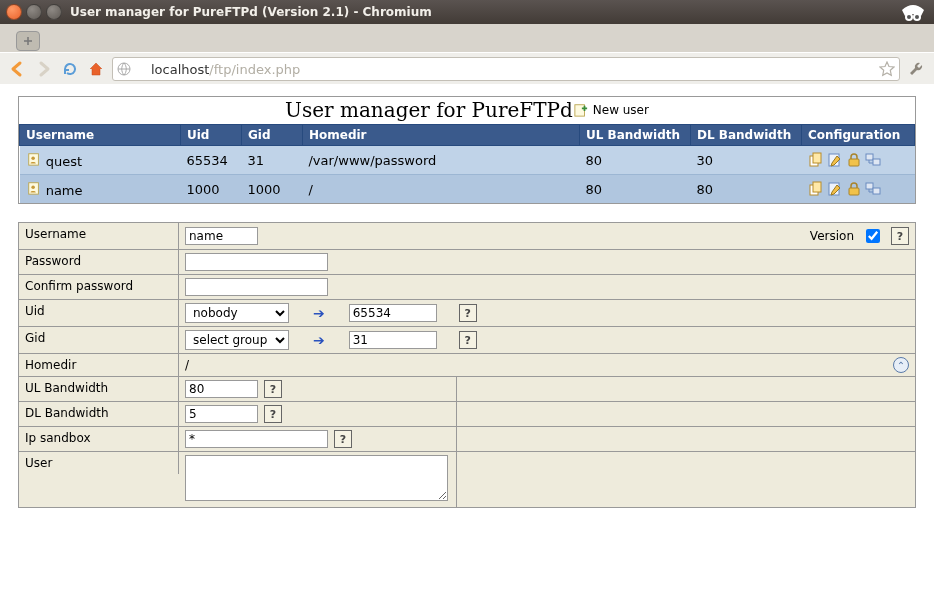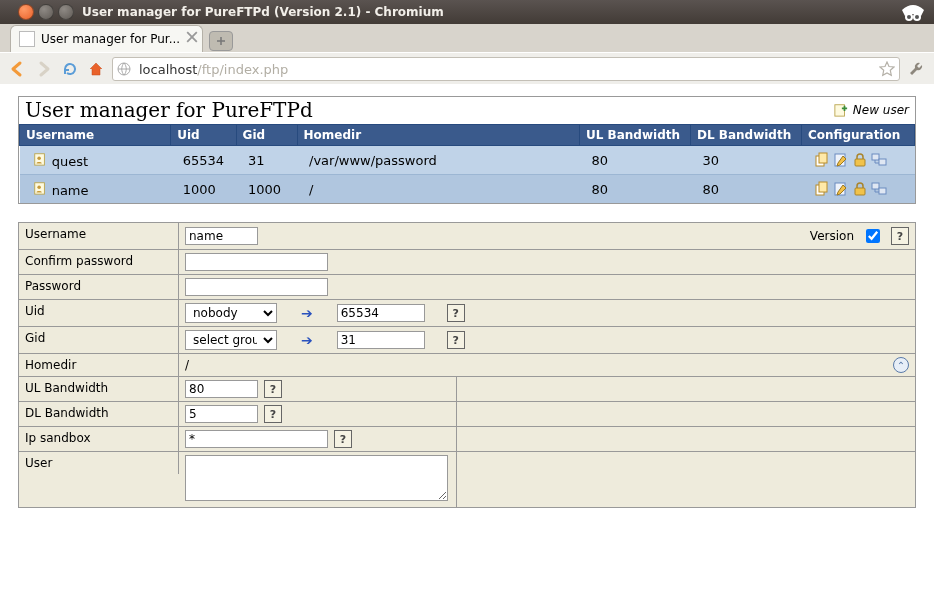--- a/index.html
+++ b/index.html
@@ -1,59 +1,59 @@
 <!DOCTYPE html>
 <html><head>
 <meta charset="utf-8">
 <style>
   html,body{margin:0;padding:0;font-family:"DejaVu Sans","Liberation Sans",Arial,sans-serif;font-size:12px;background:#3a2d25;height:598px;width:934px;overflow:hidden;}
   
-  .titlebar{height:24px;background:linear-gradient(#5a5350,#423b36);display:flex;align-items:center;color:#fff;padding:0 18px;gap:8px;}
+  .titlebar{height:24px;background:linear-gradient(#5a5350,#423b36);display:flex;align-items:center;color:#fff;padding:0 6px;gap:8px;}
   .win-btns{display:flex;gap:4px;}
   .win-btn{width:14px;height:14px;border-radius:50%;border:1px solid rgba(0,0,0,.4);}
   .win-close{background:radial-gradient(circle at 35% 30%,#ff9a66,#e9622b);}
   .win-min,.win-max{background:radial-gradient(circle at 35% 30%,#8f8a85,#5f5a55);}
   .titlebar-title{font-weight:bold;font-size:12px;color:#f2efe9;}
   
   .tabstrip{height:28px;background:#d8d4cc;display:flex;align-items:flex-end;padding-left:10px;position:relative;}
   .tab{background:#f7f7f3;border:1px solid #b5b1a8;border-bottom:none;border-top-left-radius:6px;border-top-right-radius:6px;padding:4px 22px 4px 8px;display:flex;align-items:center;gap:6px;position:relative;height:18px;}
   .tab-close{position:absolute;right:4px;top:5px;width:12px;height:12px;color:#888;}
   .newtab{width:22px;height:18px;background:#bfbbb1;border:1px solid #999;border-radius:4px;margin-left:6px;display:flex;align-items:center;justify-content:center;color:#666;margin-bottom:1px;}
   .incognito{position:absolute;right:6px;top:-22px;}
   
   .toolbar{height:32px;background:#efeeea;border-top:1px solid #fff;border-bottom:1px solid #c8c3b9;display:flex;align-items:center;gap:6px;padding:0 8px;}
   .nav-icon{width:20px;height:20px;display:flex;align-items:center;justify-content:center;}
-  .urlbar{flex:1;display:flex;align-items:center;border:1px solid #c3bfb6;border-radius:3px;background:#fff;height:22px;padding:0 4px;gap:8px;}
+  .urlbar{flex:1;display:flex;align-items:center;border:1px solid #c3bfb6;border-radius:3px;background:#fff;height:22px;padding:0 4px;gap:20px;}
   .urlbar-text{flex:1;color:#333;font-size:13px;}
   .urlbar-text .faded{color:#b2aea4;}
   
   .page{position:absolute;top:84px;left:0;right:0;bottom:0;background:#fff;padding:12px 18px;}
   .panel{border:1px solid #999;}
-  .panel-hdr{display:flex;align-items:center;justify-content:space-between;padding:1px 6px 2px 6px;}
+  .panel-hdr{display:flex;align-items:center;justify-content:center;padding:1px 6px 2px 6px;}
   .page-title{font-size:20px;font-family:"DejaVu Serif",Georgia,serif;}
-  .newuser{display:flex;align-items:center;gap:4px;color:#000;font-style:italic;}
+  .newuser{display:flex;align-items:center;gap:4px;color:#000;}
   .user-table{width:100%;border-collapse:collapse;}
   .user-table th{background:#3a5a8c;color:#fff;font-weight:bold;text-align:left;padding:3px 6px;border:1px solid #274a7e;font-size:12px;}
-  .user-table td{padding:5px 12px;border-top:1px solid #9cb6d3;font-size:13px;}
+  .user-table td{padding:5px 6px;border-top:1px solid #9cb6d3;font-size:13px;}
   tbody tr{background:#c0d3e8;}
   tbody tr:nth-child(odd){background:#c0d3e8;}
   tbody tr:nth-child(even){background:#b0c6df;}
   .cfg-icons{display:flex;gap:3px;align-items:center;}
   .ico{width:16px;height:16px;display:inline-flex;align-items:center;justify-content:center;}
   
   .form-panel{border:1px solid #999;margin-top:18px;background:#eeebdc;}
   .form-row{display:flex;border-bottom:1px solid #999;}
   .form-row:last-child{border-bottom:none;}
   .form-label{width:160px;padding:4px 6px;border-right:1px solid #999;box-sizing:border-box;}
   .form-cell{flex:1;padding:3px 6px;display:flex;align-items:center;gap:22px;}
   .form-cell.split{padding:0;}
   .split-left{width:278px;border-right:1px solid #999;padding:3px 6px;display:flex;align-items:center;gap:6px;box-sizing:border-box;}
   .split-right{flex:1;padding:3px 6px;display:flex;align-items:center;gap:6px;justify-content:flex-end;}
   input[type=text],input[type=password],textarea,select{font:inherit;border:1px solid #999;background:#fff;padding:1px 3px;}
-  .in-short{width:92px;}
+  .in-short{width:104px;}
   .in-tiny{width:65px;}
   .in-med{width:135px;}
   .in-name{width:65px;}
   .in-uidgid{width:80px;}
   .help{width:16px;height:16px;border:1px solid #666;display:inline-flex;align-items:center;justify-content:center;color:#444;font-weight:bold;font-size:11px;background:#f5f2e3;}
   .arrow-r{color:#2a52be;font-size:14px;margin:0 2px;}
   .save-row{padding:6px;display:flex;justify-content:flex-end;border-top:1px solid #999;}
   .save-btn{border:1px solid #888;background:#f1efe2;padding:2px 10px;}
   .circle-up{width:14px;height:14px;border:1px solid #5a7aa8;border-radius:50%;display:inline-flex;align-items:center;justify-content:center;color:#5a7aa8;font-size:10px;background:#e7eef7;}
   .chk{width:14px;height:14px;}
@@ -70,29 +70,20 @@
 <div class="titlebar">
   <div class="win-btns">
     <div class="win-btn win-close"></div>
     <div class="win-btn win-min"></div>
     <div class="win-btn win-max"></div>
   </div>
   <span class="titlebar-title">User manager for PureFTPd (Version 2.1) - Chromium</span>
 </div>
 
 <div class="tabstrip">
-  <div class="tab">
-    <span class="page-icon"></span>
-    <span>User manager for Pur...</span>
-    <span class="tab-close">
-      <svg viewBox="0 0 10 10">
-          <path d="M1 1 L9 9 M9 1 L1 9" stroke="#999" stroke-width="1.5"></path>
-        </svg>
-    </span>
-  </div>
   <div class="newtab">
     <svg width="10" height="10" viewBox="0 0 10 10">
         <path d="M5 1v8M1 5h8" stroke="#777" stroke-width="1.5"></path>
       </svg>
   </div>
   <span class="incognito">
     <svg width="30" height="22" viewBox="0 0 30 22">
         <path d="M4 8 Q15 -2 26 8 L23 14 Q15 10 7 14 Z" fill="#fff"></path>
         <circle cx="11" cy="15" r="4" fill="#fff"></circle>
         <circle cx="19" cy="15" r="4" fill="#fff"></circle>
@@ -269,27 +260,27 @@
       <div class="form-cell">
         <input type="text" class="in-name" value="name" style="">
         <span class="enable-box">
           <span>Version</span>
           <input type="checkbox" class="chk" checked="" style="">
           <span class="help">?</span>
         </span>
       </div>
     </div>
     <div class="form-row">
+      <div class="form-label">Password</div>
+      <div class="form-cell">
+          <input type="password" class="in-med" value="" style="">
+        </div>
+    </div>
+    <div class="form-row">
       <div class="form-label">Confirm password</div>
-      <div class="form-cell">
-          <input type="password" class="in-med" value="" style="">
-        </div>
-    </div>
-    <div class="form-row">
-      <div class="form-label">Password</div>
       <div class="form-cell">
           <input type="password" class="in-med" value="" style="">
         </div>
     </div>
     <div class="form-row">
       <div class="form-label">Uid</div>
       <div class="form-cell">
         <select class="in-short"><option>nobody</option></select>
         <span class="arrow-r">➔</span>
         <input type="text" class="in-uidgid" value="65534" style="">

